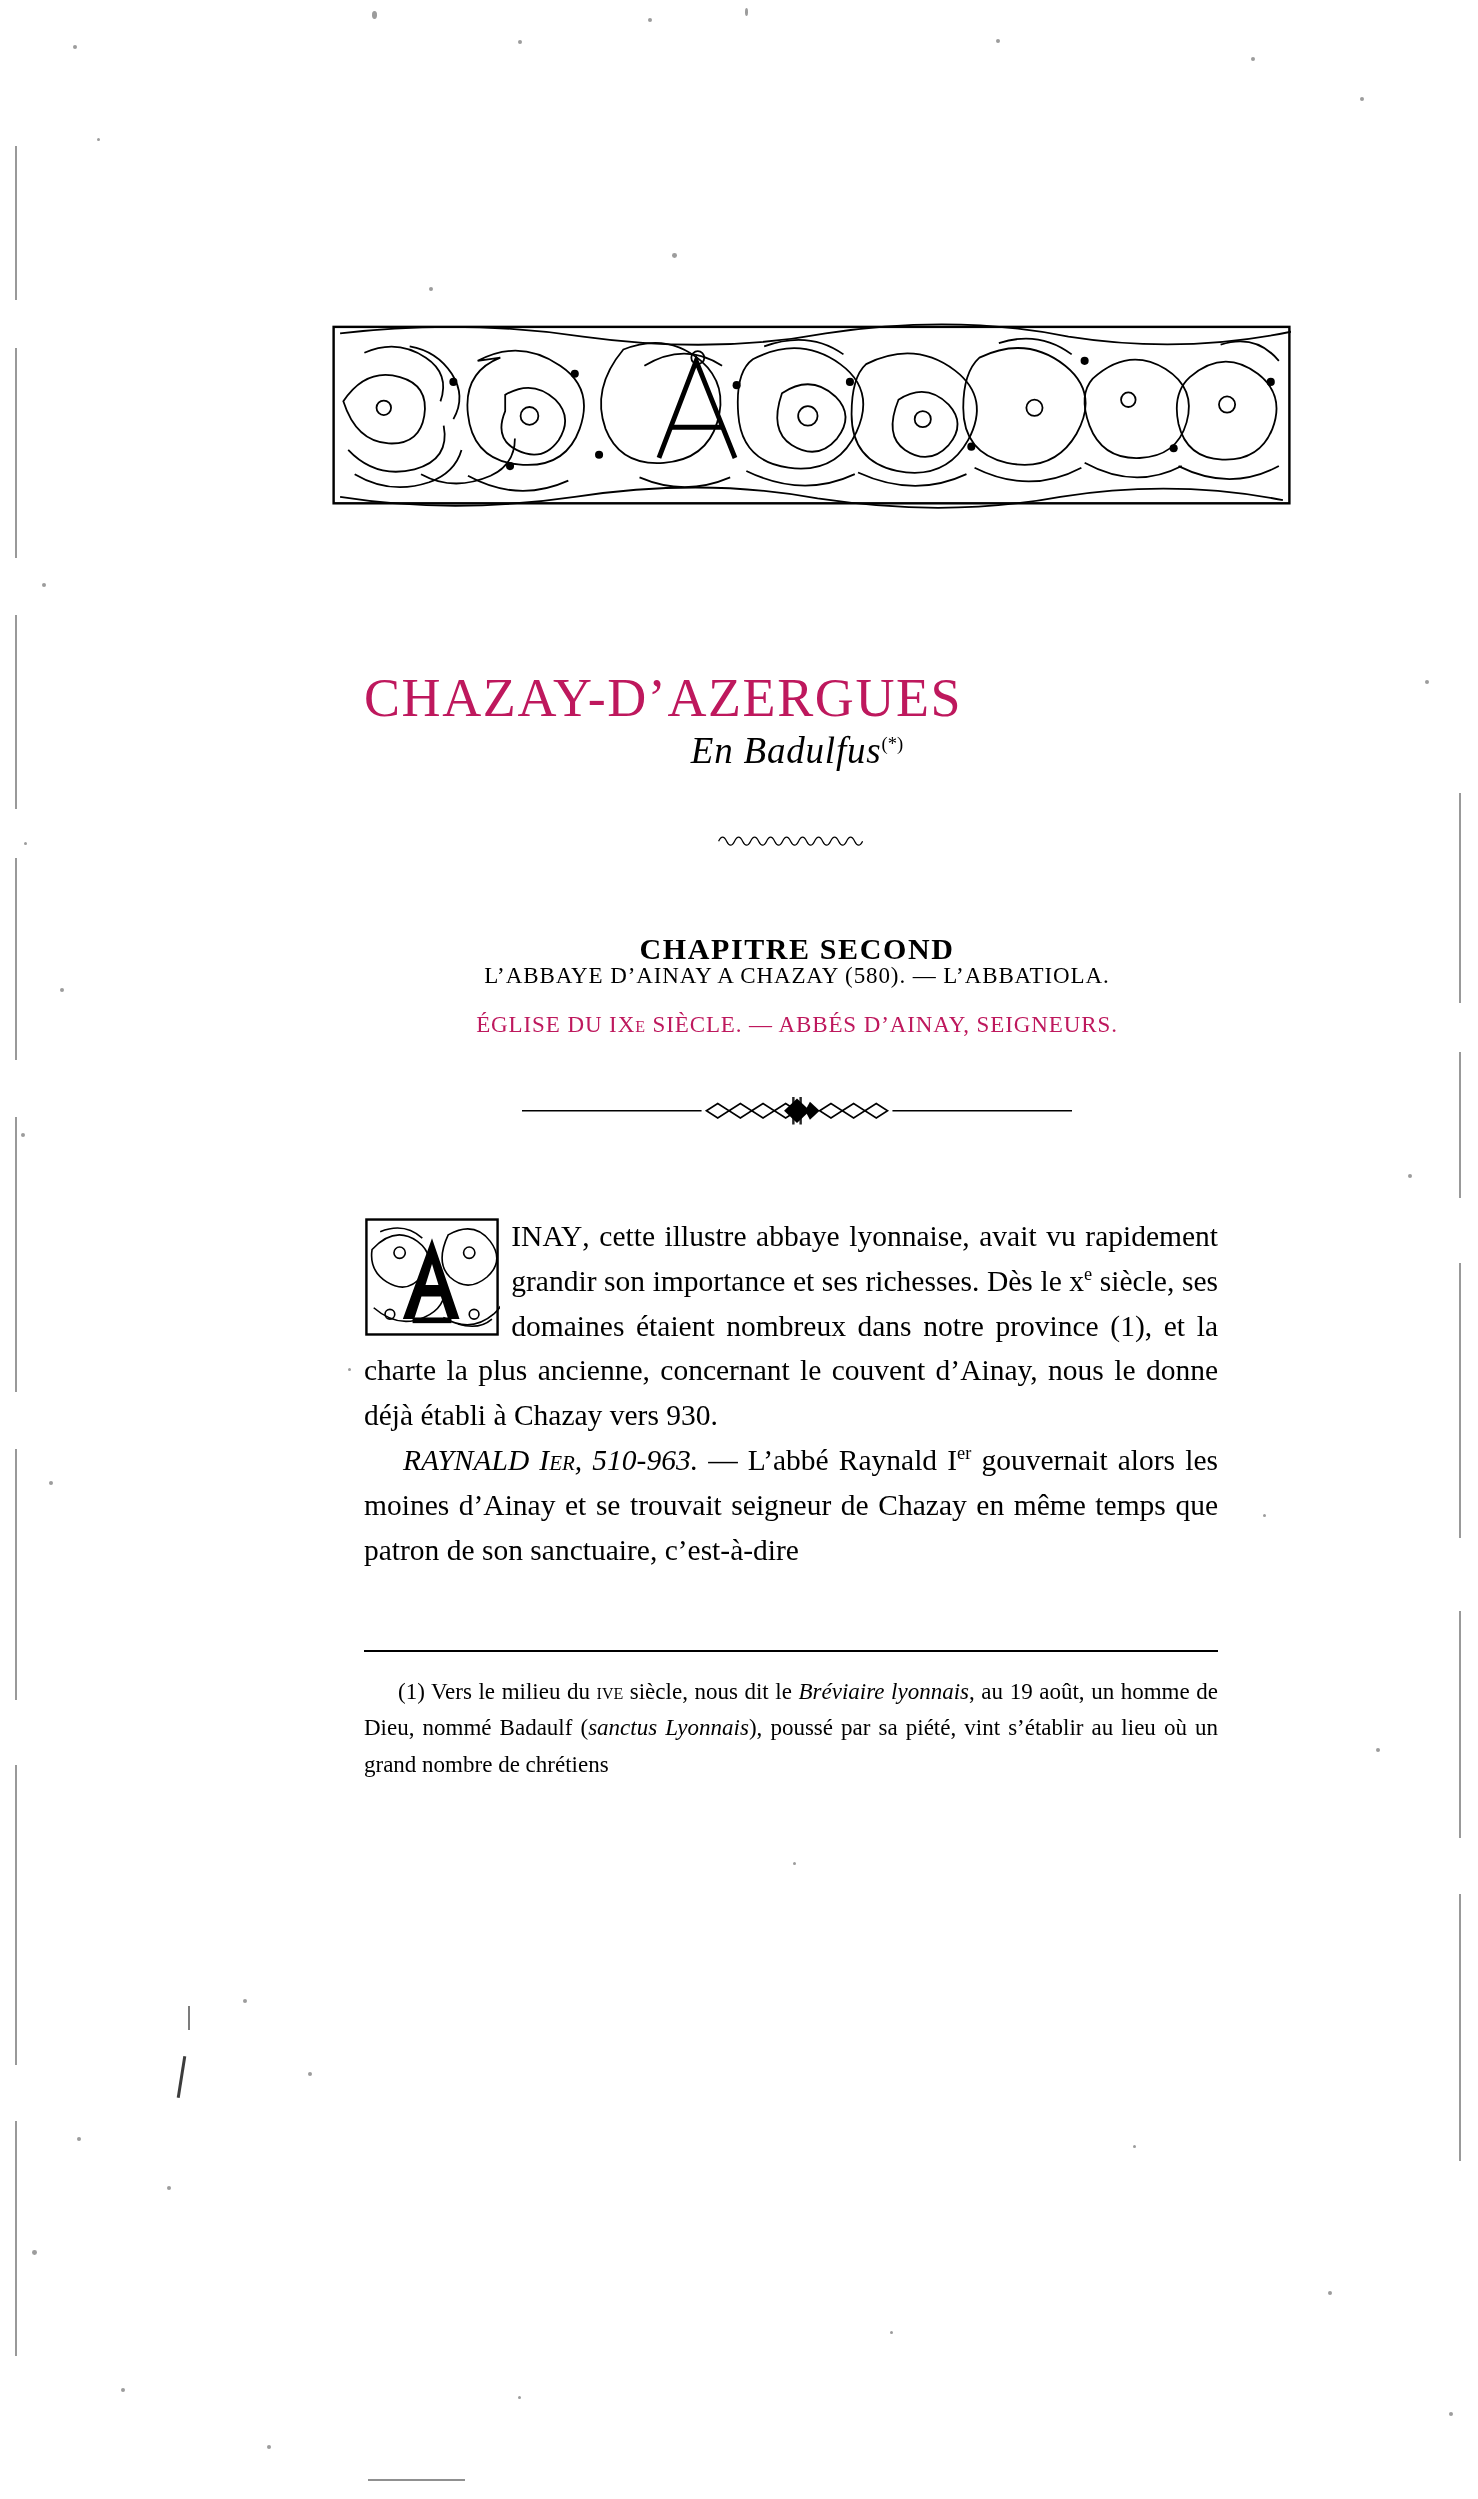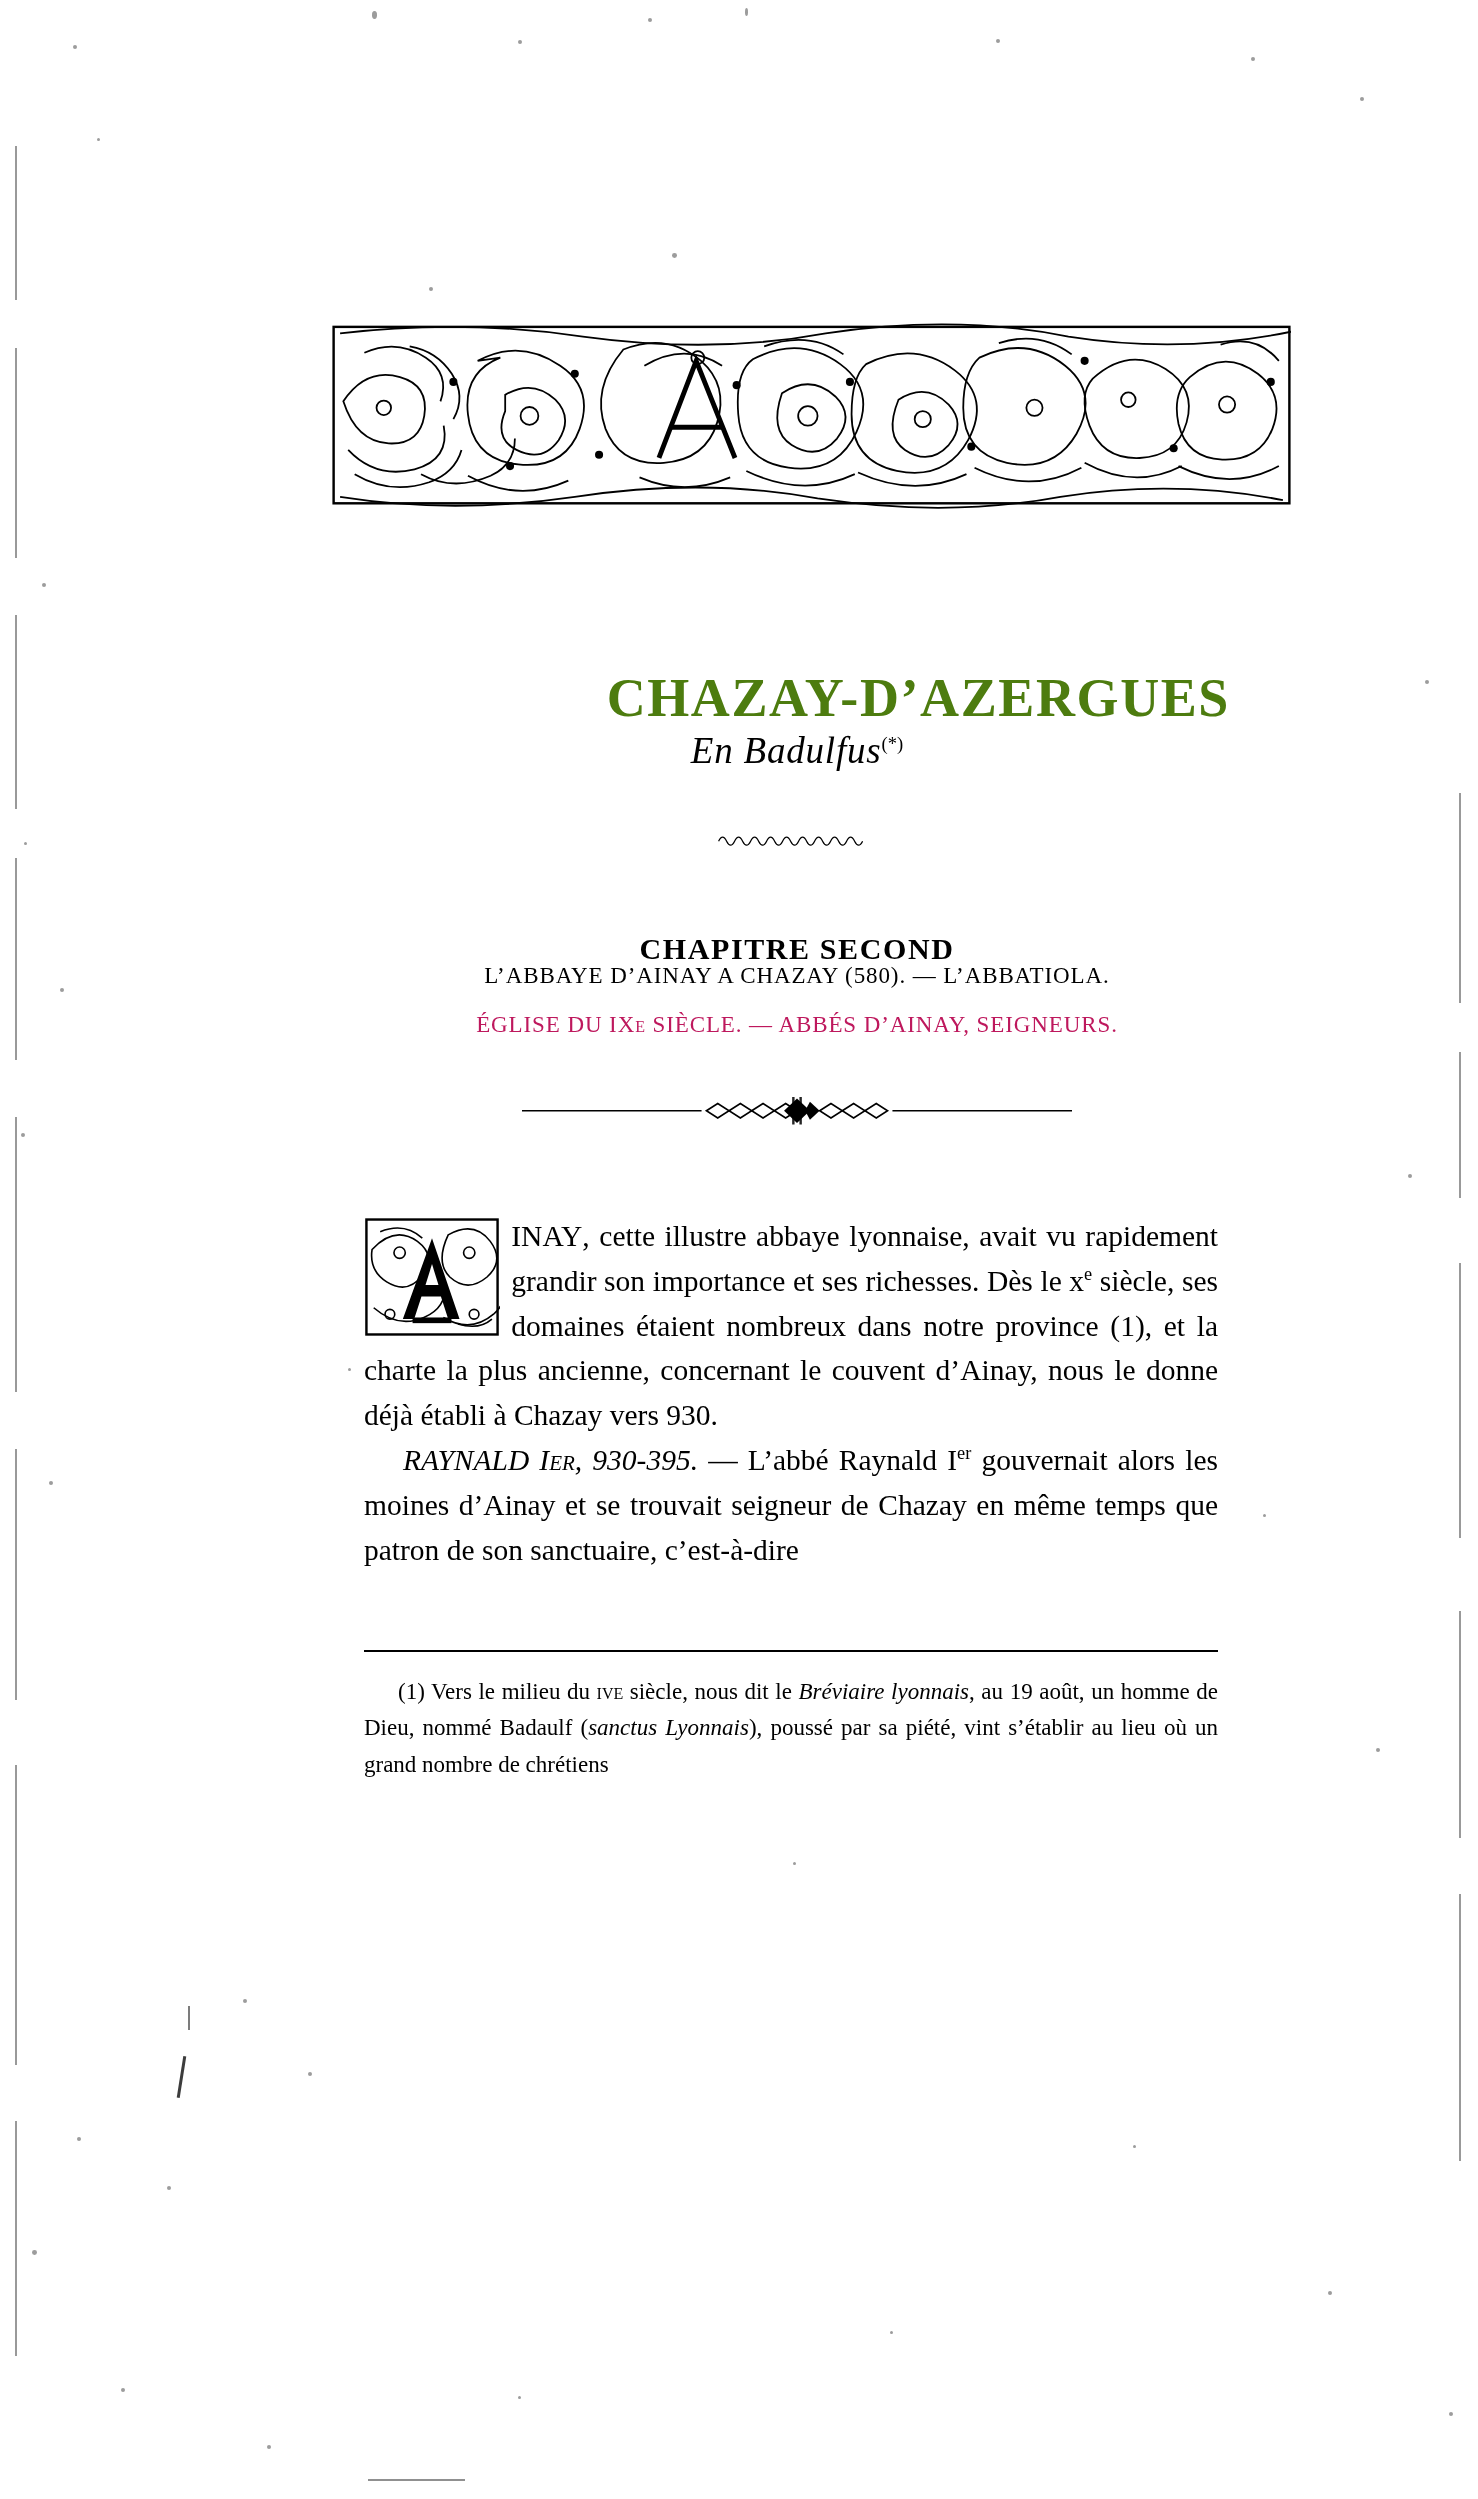--- a/index.html
+++ b/index.html
@@ -59,26 +59,26 @@
     height: 223px;
   }
   .headpiece svg { display: block; width: 100%; height: 100%; }
 
   
   .main-title {
     position: absolute;
     left: 0;
     top: 631px;
     width: 866px;
-    text-align: right;
+    text-align: left;
     font-family: "Liberation Serif", serif;
     font-size: 54px;
     letter-spacing: 1.6px;
-    font-weight: 700;
-    color: #4d7c0f;
+    font-weight: 400;
+    color: #be185d;
     white-space: nowrap;
   }
   .subtitle {
     position: absolute;
     left: 0;
     top: 729px;
     width: 866px;
     text-align: center;
     font-style: italic;
     font-size: 37px;
@@ -361,21 +361,21 @@
             <g fill="#000">
               <path d="M84 26 l34 100 h-14 l-9-28 h-24 l-9 28 h-14z"></path>
               <path d="M84 58 l8 26 h-16z" fill="#fff"></path>
               <rect x="60" y="124" width="48" height="7"></rect>
             </g>
           </svg>
         </span>
         <span class="sc">INAY</span><span>, cette illustre abbaye lyonnaise, avait vu rapidement grandir son importance et ses richesses. Dès le x<sup class="ord">e</sup> siècle, ses domaines étaient nombreux dans notre province (1), et la charte la plus ancienne, concernant le couvent d’Ainay, nous le donne déjà établi à Chazay vers 930.</span>
       </p>
       <p class="indent">
-        <span class="sc it">RAYNALD Ier, 930-395.</span><span> — L’abbé Raynald I<sup class="ord">er</sup> gouvernait alors les moines d’Ainay et se trouvait seigneur de Chazay en même temps que patron de son sanctuaire, c’est-à-dire</span>
+        <span class="sc it">RAYNALD Ier, 510-963.</span><span> — L’abbé Raynald I<sup class="ord">er</sup> gouvernait alors les moines d’Ainay et se trouvait seigneur de Chazay en même temps que patron de son sanctuaire, c’est-à-dire</span>
       </p>
     </div>
 
     <div class="fn-rule"></div>
 
     <div class="footnotes">
       <p>
         <span>(1)</span>
         <span>Vers le milieu du <span class="sc">ive</span> siècle, nous dit le <span class="it">Bréviaire lyonnais</span>, au 19 août, un homme de Dieu, nommé Badaulf (<span class="it">sanctus Lyonnais</span>), poussé par sa piété, vint s’établir au lieu où un grand nombre de chrétiens</span>
       </p>

